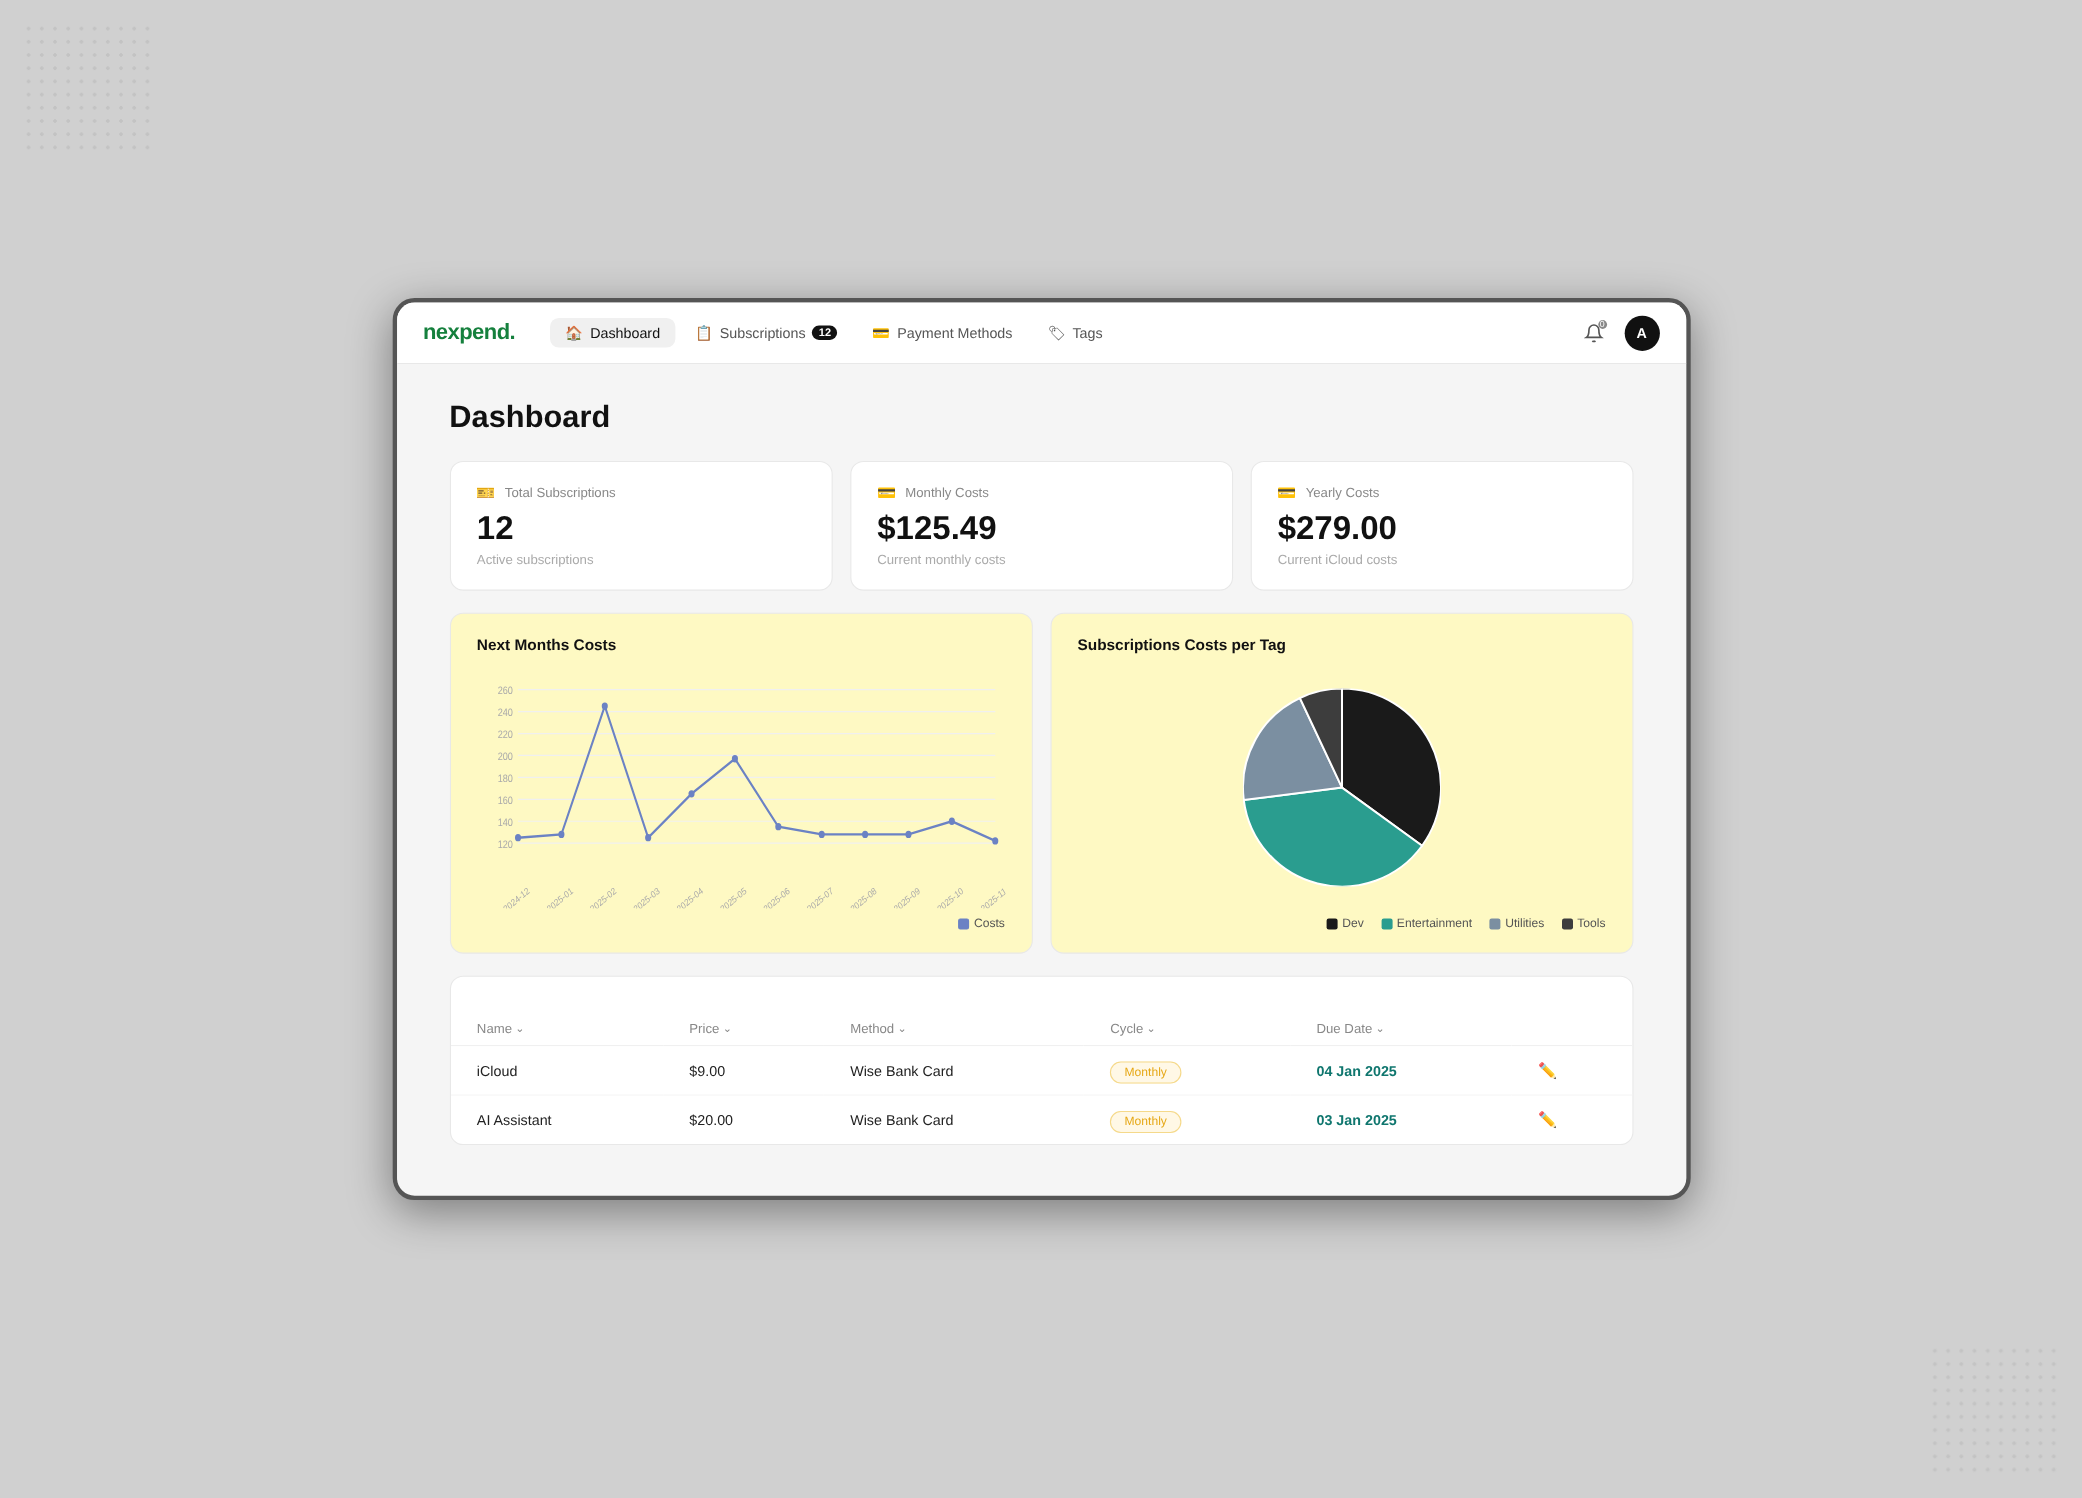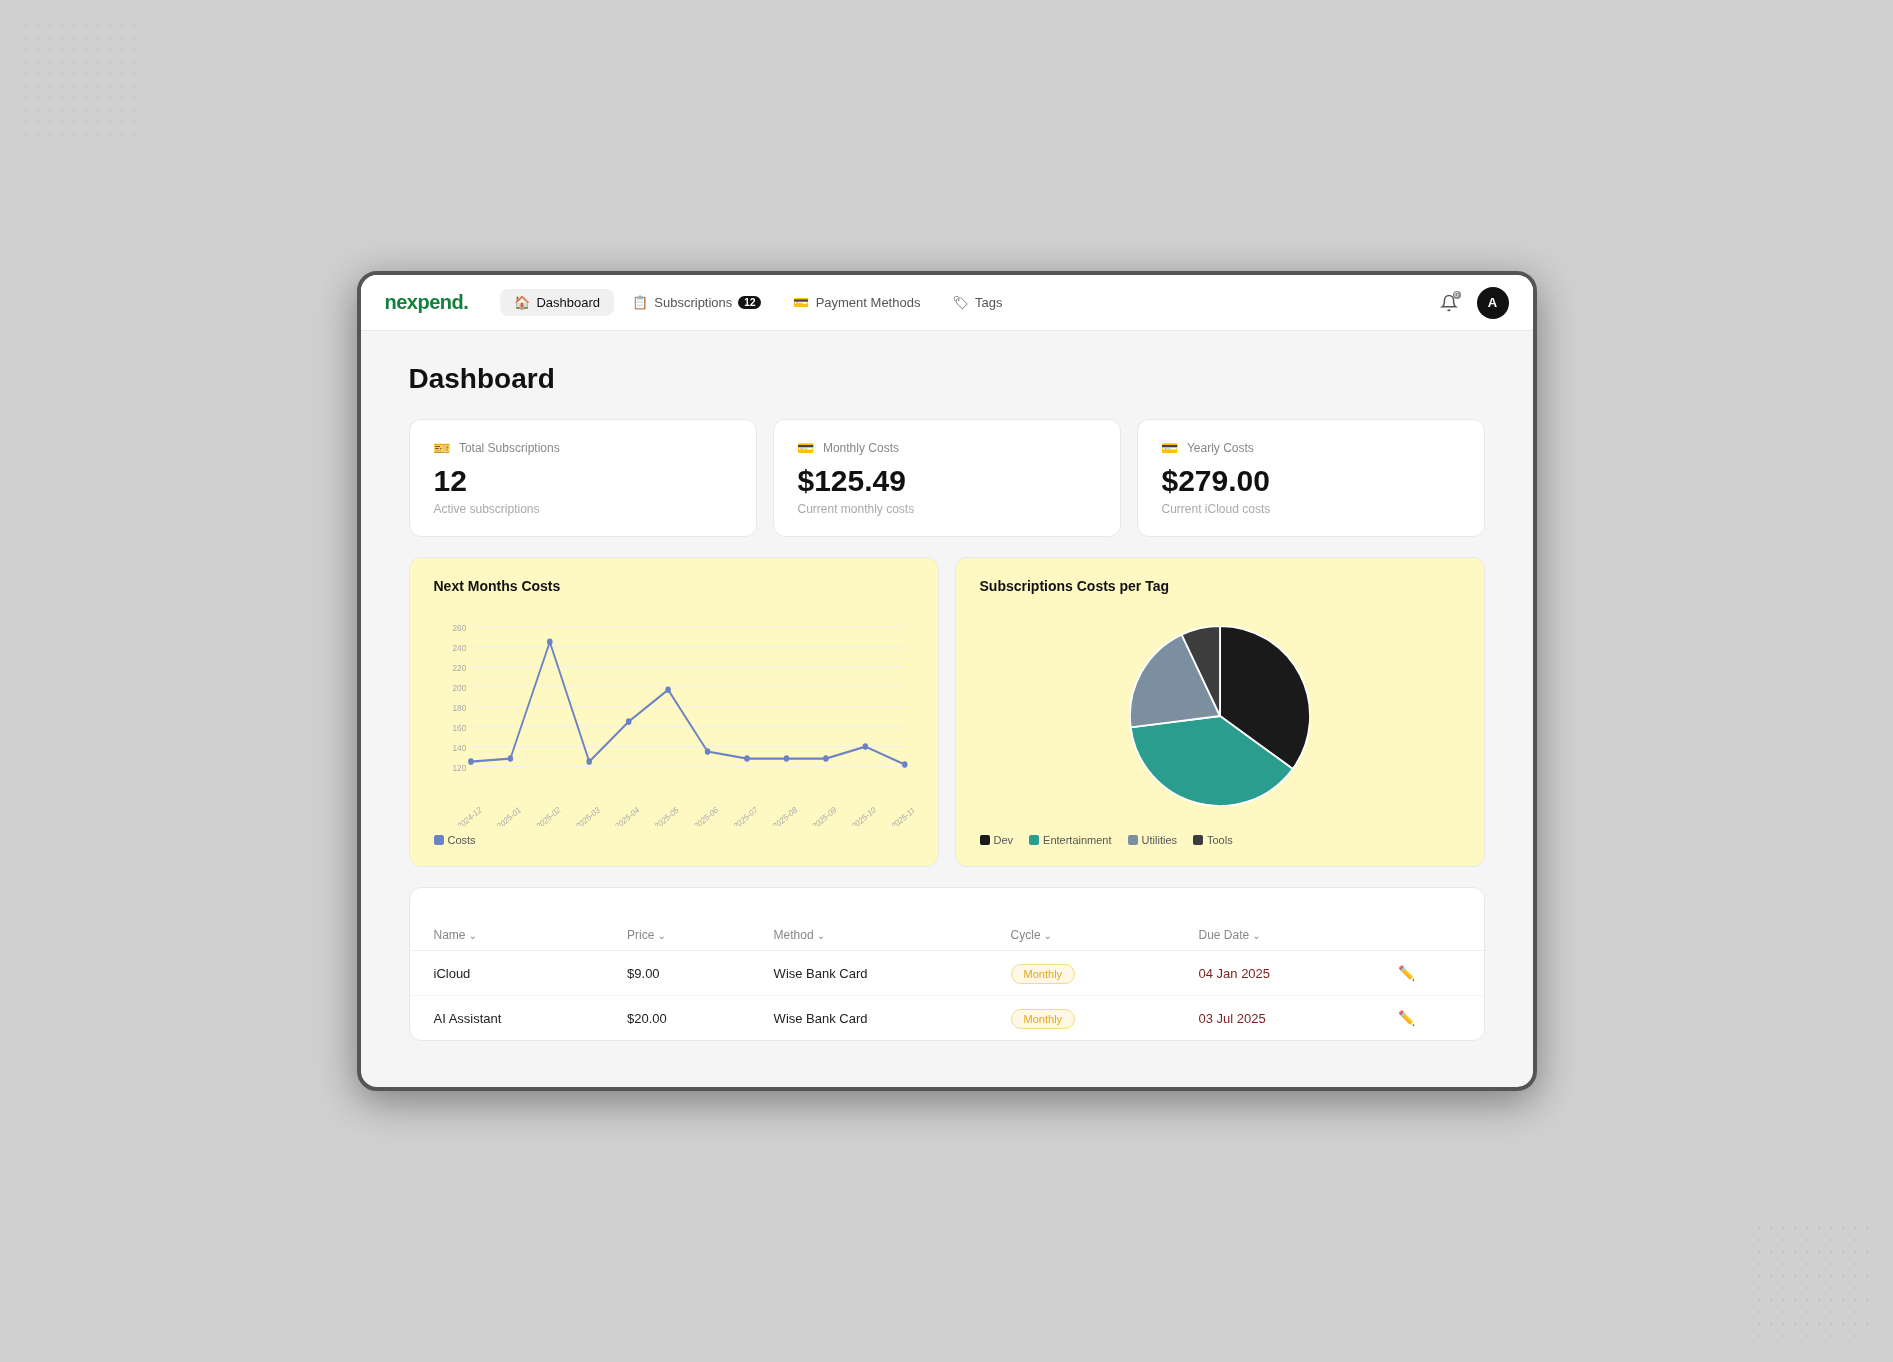--- a/index.html
+++ b/index.html
@@ -192,21 +192,21 @@
       position: relative;
       display: flex;
       align-items: center;
       justify-content: center;
     }
     
     .chart-legend {
       display: flex;
       align-items: center;
       gap: 16px;
-      justify-content: flex-start;
+      justify-content: flex-end;
       margin-top: 8px;
       font-size: 11px;
       color: #555;
       flex-wrap: wrap;
     }
     .legend-item {
       display: flex;
       align-items: center;
       gap: 4px;
     }
@@ -253,22 +253,22 @@
     .badge-monthly {
       background: #fff8e6;
       color: #e6a817;
       border: 1px solid #f5d98a;
       border-radius: 20px;
       padding: 3px 12px;
       font-size: 11px;
       font-weight: 500;
     }
     .due-date-red {
-      color: #7f1d1d;
-      font-weight: 400;
+      color: #0f766e;
+      font-weight: 700;
     }
     .edit-icon {
       color: #aaa;
       cursor: pointer;
       font-size: 14px;
     }
     .th-sort {
       display: inline-flex;
       align-items: center;
       gap: 3px;
@@ -480,20 +480,20 @@
     <td>Wise Bank Card</td>
     <td><span class="badge-monthly">Monthly</span></td>
     <td><span class="due-date-red">04 Jan 2025</span></td>
     <td><span class="edit-icon">✏️</span></td>
   </tr>
             <tr>
     <td>AI Assistant</td>
     <td>$20.00</td>
     <td>Wise Bank Card</td>
     <td><span class="badge-monthly">Monthly</span></td>
-    <td><span class="due-date-red">03 Jul 2025</span></td>
+    <td><span class="due-date-red">03 Jan 2025</span></td>
     <td><span class="edit-icon">✏️</span></td>
   </tr>
           </tbody>
       </table>
     </div>
   </div>
 </div>
 
 </body></html>

